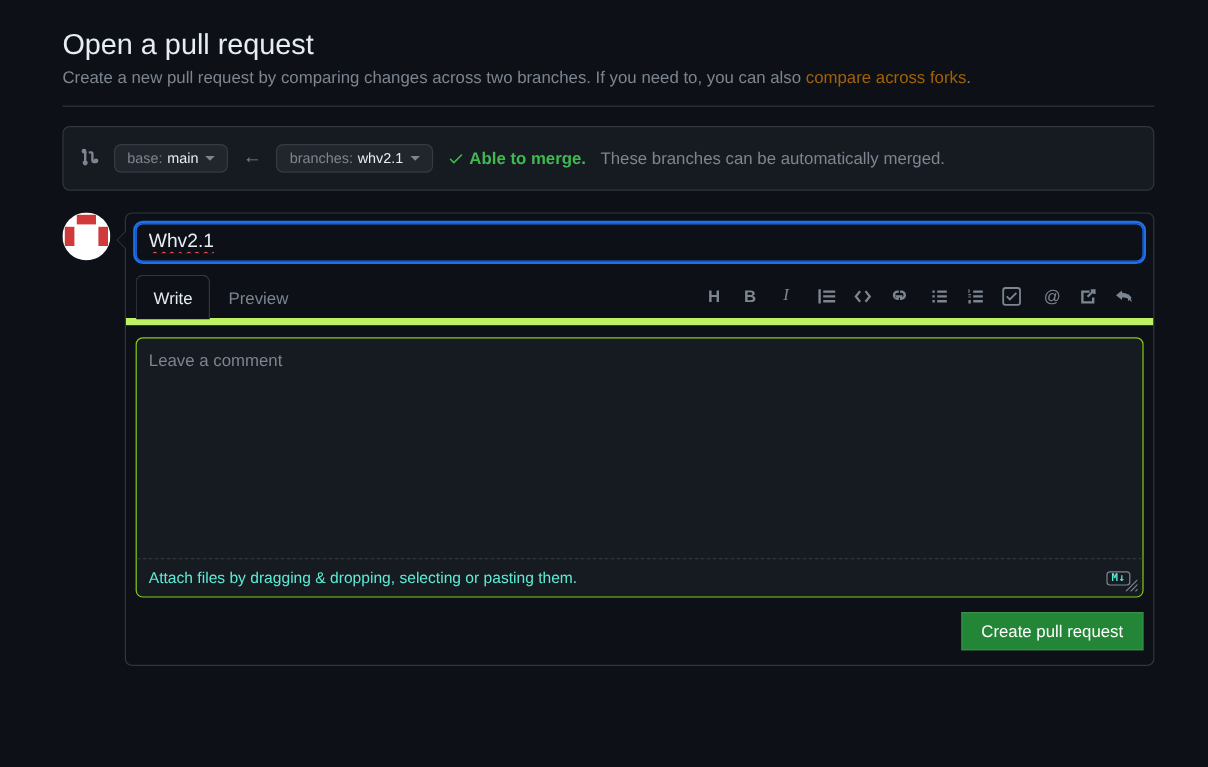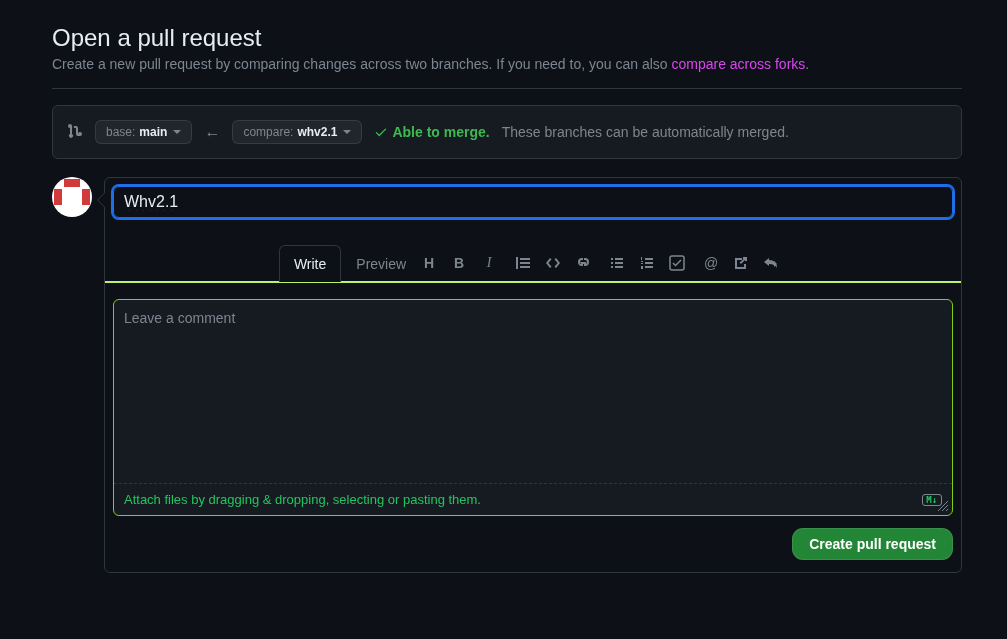--- a/index.html
+++ b/index.html
@@ -20,21 +20,21 @@
     margin-bottom: 4px;
   }
   .page-subtitle {
     color: #7d8590;
     font-size: 14px;
     padding-bottom: 16px;
     border-bottom: 1px solid #30363d;
     margin-bottom: 16px;
     width: 910px;
   }
-  .page-subtitle a { color: #d946ef; text-decoration: none; text-align: center; }
+  .page-subtitle a { color: #a16207; text-decoration: none; text-align: center; }
   .branch-bar {
     border: 1px solid #30363d;
     border-radius: 6px;
     background: #161b22;
     padding: 14px 14px;
     display: flex;
     align-items: center;
     gap: 12px;
     width: 910px;
     margin-bottom: 18px;
@@ -45,21 +45,21 @@
     color: #7d8590;
     font-size: 12px;
     padding: 4px 10px;
     border-radius: 6px;
     display: inline-flex;
     align-items: center;
     gap: 4px;
     cursor: pointer;
     justify-content: space-between;
   }
-  .branch-btn .val { color: #e6edf3; font-weight: 700; }
+  .branch-btn .val { color: #e6edf3; font-weight: 400; }
   .caret {
     width:0;height:0;border-left:4px solid transparent;border-right:4px solid transparent;border-top:4px solid #7d8590;display:inline-block;margin-left:2px;
   }
   .arrow-left { color: #7d8590; font-size: 16px; }
   .merge-ok { color: #3fb950; font-weight:700; display:inline-flex; align-items:center; gap:4px;}
   .merge-msg { color: #7d8590; }
   .composer-row { display:flex; width:910px; gap:12px; }
   .avatar {
     width: 40px; height: 40px; border-radius: 50%;
     background:
@@ -93,23 +93,23 @@
     border-radius:6px;
     color:#e6edf3;
     font-size:16px;
     padding:6px 10px;
     margin-bottom:10px;
     text-decoration: underline wavy #f85149;
     text-decoration-thickness: 1px;
     text-underline-offset: 3px;
   }
   .tab-row{
-    display:flex;align-items:center;justify-content:center;
-    border-bottom:2px solid #bef264;
-    margin:16px -8px;
+    display:flex;align-items:center;justify-content:space-between;
+    border-bottom:6px solid #bef264;
+    margin:0 -8px;
     padding:0 8px;
   }
   .tabs{display:flex;}
   .tab{
     padding:10px 14px;color:#7d8590;font-size:14px;cursor:pointer;
     border:1px solid transparent;border-bottom:none;
     position:relative;top:1px;border-radius:6px 6px 0 0;
   }
   .tab.active{
     color:#e6edf3;border-color:#30363d;background:#0d1117;
@@ -121,31 +121,31 @@
   .comment-wrap{
     border:1px solid #84cc16;border-radius:6px;margin-top:10px;background:#161b22;
   }
   .comment-area{
     width:100%;min-height:180px;background:transparent;border:none;resize:none;
     color:#e6edf3;font-size:14px;padding:10px 10px;outline:none;
     font-family:inherit;
   }
   .comment-area::placeholder{color:#7d8590;}
   .attach-bar{
-    border-top:1px dashed #30363d;padding:8px 10px;color:#22c55e;font-size:13px;
+    border-top:1px dashed #30363d;padding:8px 10px;color:#5eead4;font-size:13px;
     display:flex;justify-content:space-between;align-items:center;
   }
   .md-badge{
     border:1px solid #7d8590;border-radius:3px;font-size:9px;padding:0 3px;font-weight:700;
     font-family:monospace;letter-spacing:0.5px;
   }
   .actions{display:flex;justify-content:flex-end;margin-top:12px;}
   .btn-primary{
     background:#238636;color:#fff;border:1px solid rgba(240,246,252,0.1);
-    padding:7px 16px;border-radius:11px;font-size:14px;font-weight:700;cursor:pointer;
+    padding:7px 16px;border-radius:0;font-size:14px;font-weight:400;cursor:pointer;
   }
   .footer-note{
     display:flex;align-items:center;gap:8px;color:#7d8590;font-size:13px;
     margin-top:14px;margin-left:52px;width:850px;
   }
   .footer-note a{color:#2f81f7;text-decoration:none;}
   .icon-svg{fill:currentColor;}
   .resize-handle{
     position:absolute;right:4px;bottom:4px;width:10px;height:10px;
   }
@@ -166,21 +166,21 @@
           <path fill="#7d8590" d="M5 3a2 2 0 1 0-2 2v6a2 2 0 1 0 2 0V5a2 2 0 0 0 0-2zm8 10a2 2 0 1 0-2-2V5a2 2 0 0 0-2-2H7v2h2v6a2 2 0 0 0 2 2z"></path>
         </svg>
     </span>
     <button class="branch-btn">
       <span>base: </span>
         <span class="val">main</span>
         <span class="caret"></span>
     </button>
     <span class="arrow-left">←</span>
     <button class="branch-btn">
-      <span>compare: </span>
+      <span>branches: </span>
         <span class="val">whv2.1</span>
         <span class="caret"></span>
     </button>
     <span class="merge-ok">
       <svg width="14" height="14" viewBox="0 0 16 16">
           <path fill="#3fb950" d="M13.78 4.22a.75.75 0 010 1.06l-7.25 7.25a.75.75 0 01-1.06 0L2.22 9.28a.75.75 0 011.06-1.06L6 10.94l6.72-6.72a.75.75 0 011.06 0z"></path>
         </svg>
       <span>Able to merge.</span>
     </span>
     <span class="merge-msg"> These branches can be automatically merged.</span>

